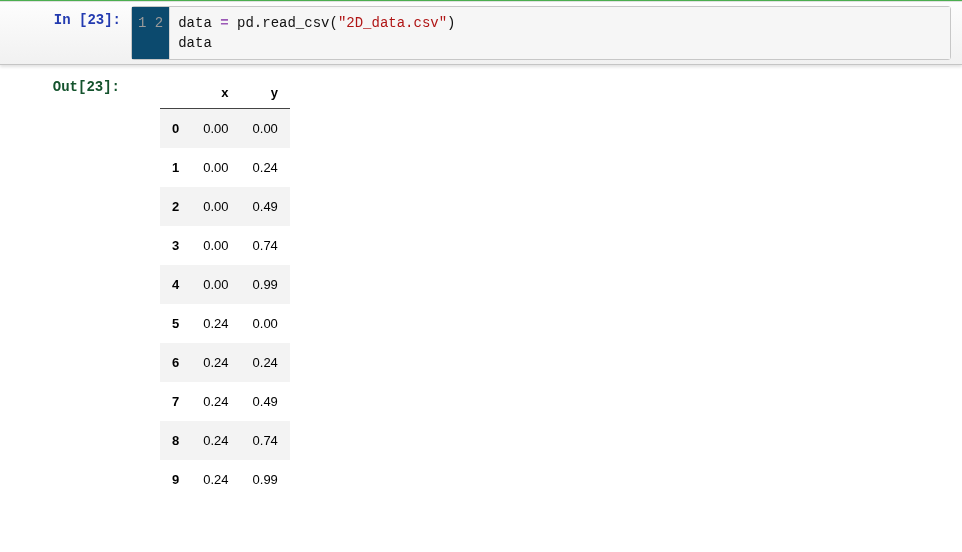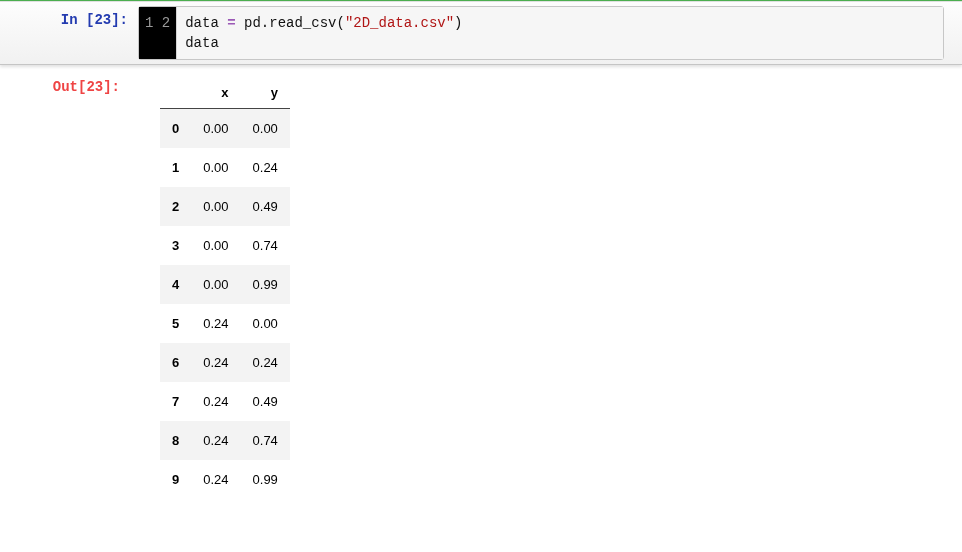--- a/index.html
+++ b/index.html
@@ -16,43 +16,43 @@
   }
   .cell {
     display: flex;
     align-items: flex-start;
   }
   .input-cell {
     border-top: 1px solid #e0e0e0;
     border-bottom: 1px solid #c5c5c5;
     background: linear-gradient(#fdfdfd, #f1f1f1);
     box-shadow: 0 2px 3px rgba(0,0,0,0.12);
-    padding: 4px 8px;
+    padding: 4px 1px;
   }
   .prompt {
     width: 130px;
     min-width: 130px;
     text-align: right;
     padding: 6px 10px 0 0;
     font-family: Menlo, Monaco, "Courier New", monospace;
     font-size: 14px;
     font-weight: bold;
   }
   .prompt.in { color: #233bb0; }
-  .prompt.out { color: #ef4444; }
+  .prompt.out { color: #14532d; }
   .code-area {
     flex: 1;
     display: flex;
     border: 1px solid #c7c7c7;
     border-radius: 3px;
     background: #f6f6f6;
     margin-right: 10px;
   }
   .gutter {
-    background: #000000;
+    background: #0c4a6e;
     border-right: 1px solid #d4d4d4;
     color: #9a9a9a;
     font-family: Menlo, Monaco, "Courier New", monospace;
     font-size: 14px;
     text-align: right;
     padding: 6px 6px;
     line-height: 20px;
     min-width: 30px;
   }
   .code {

